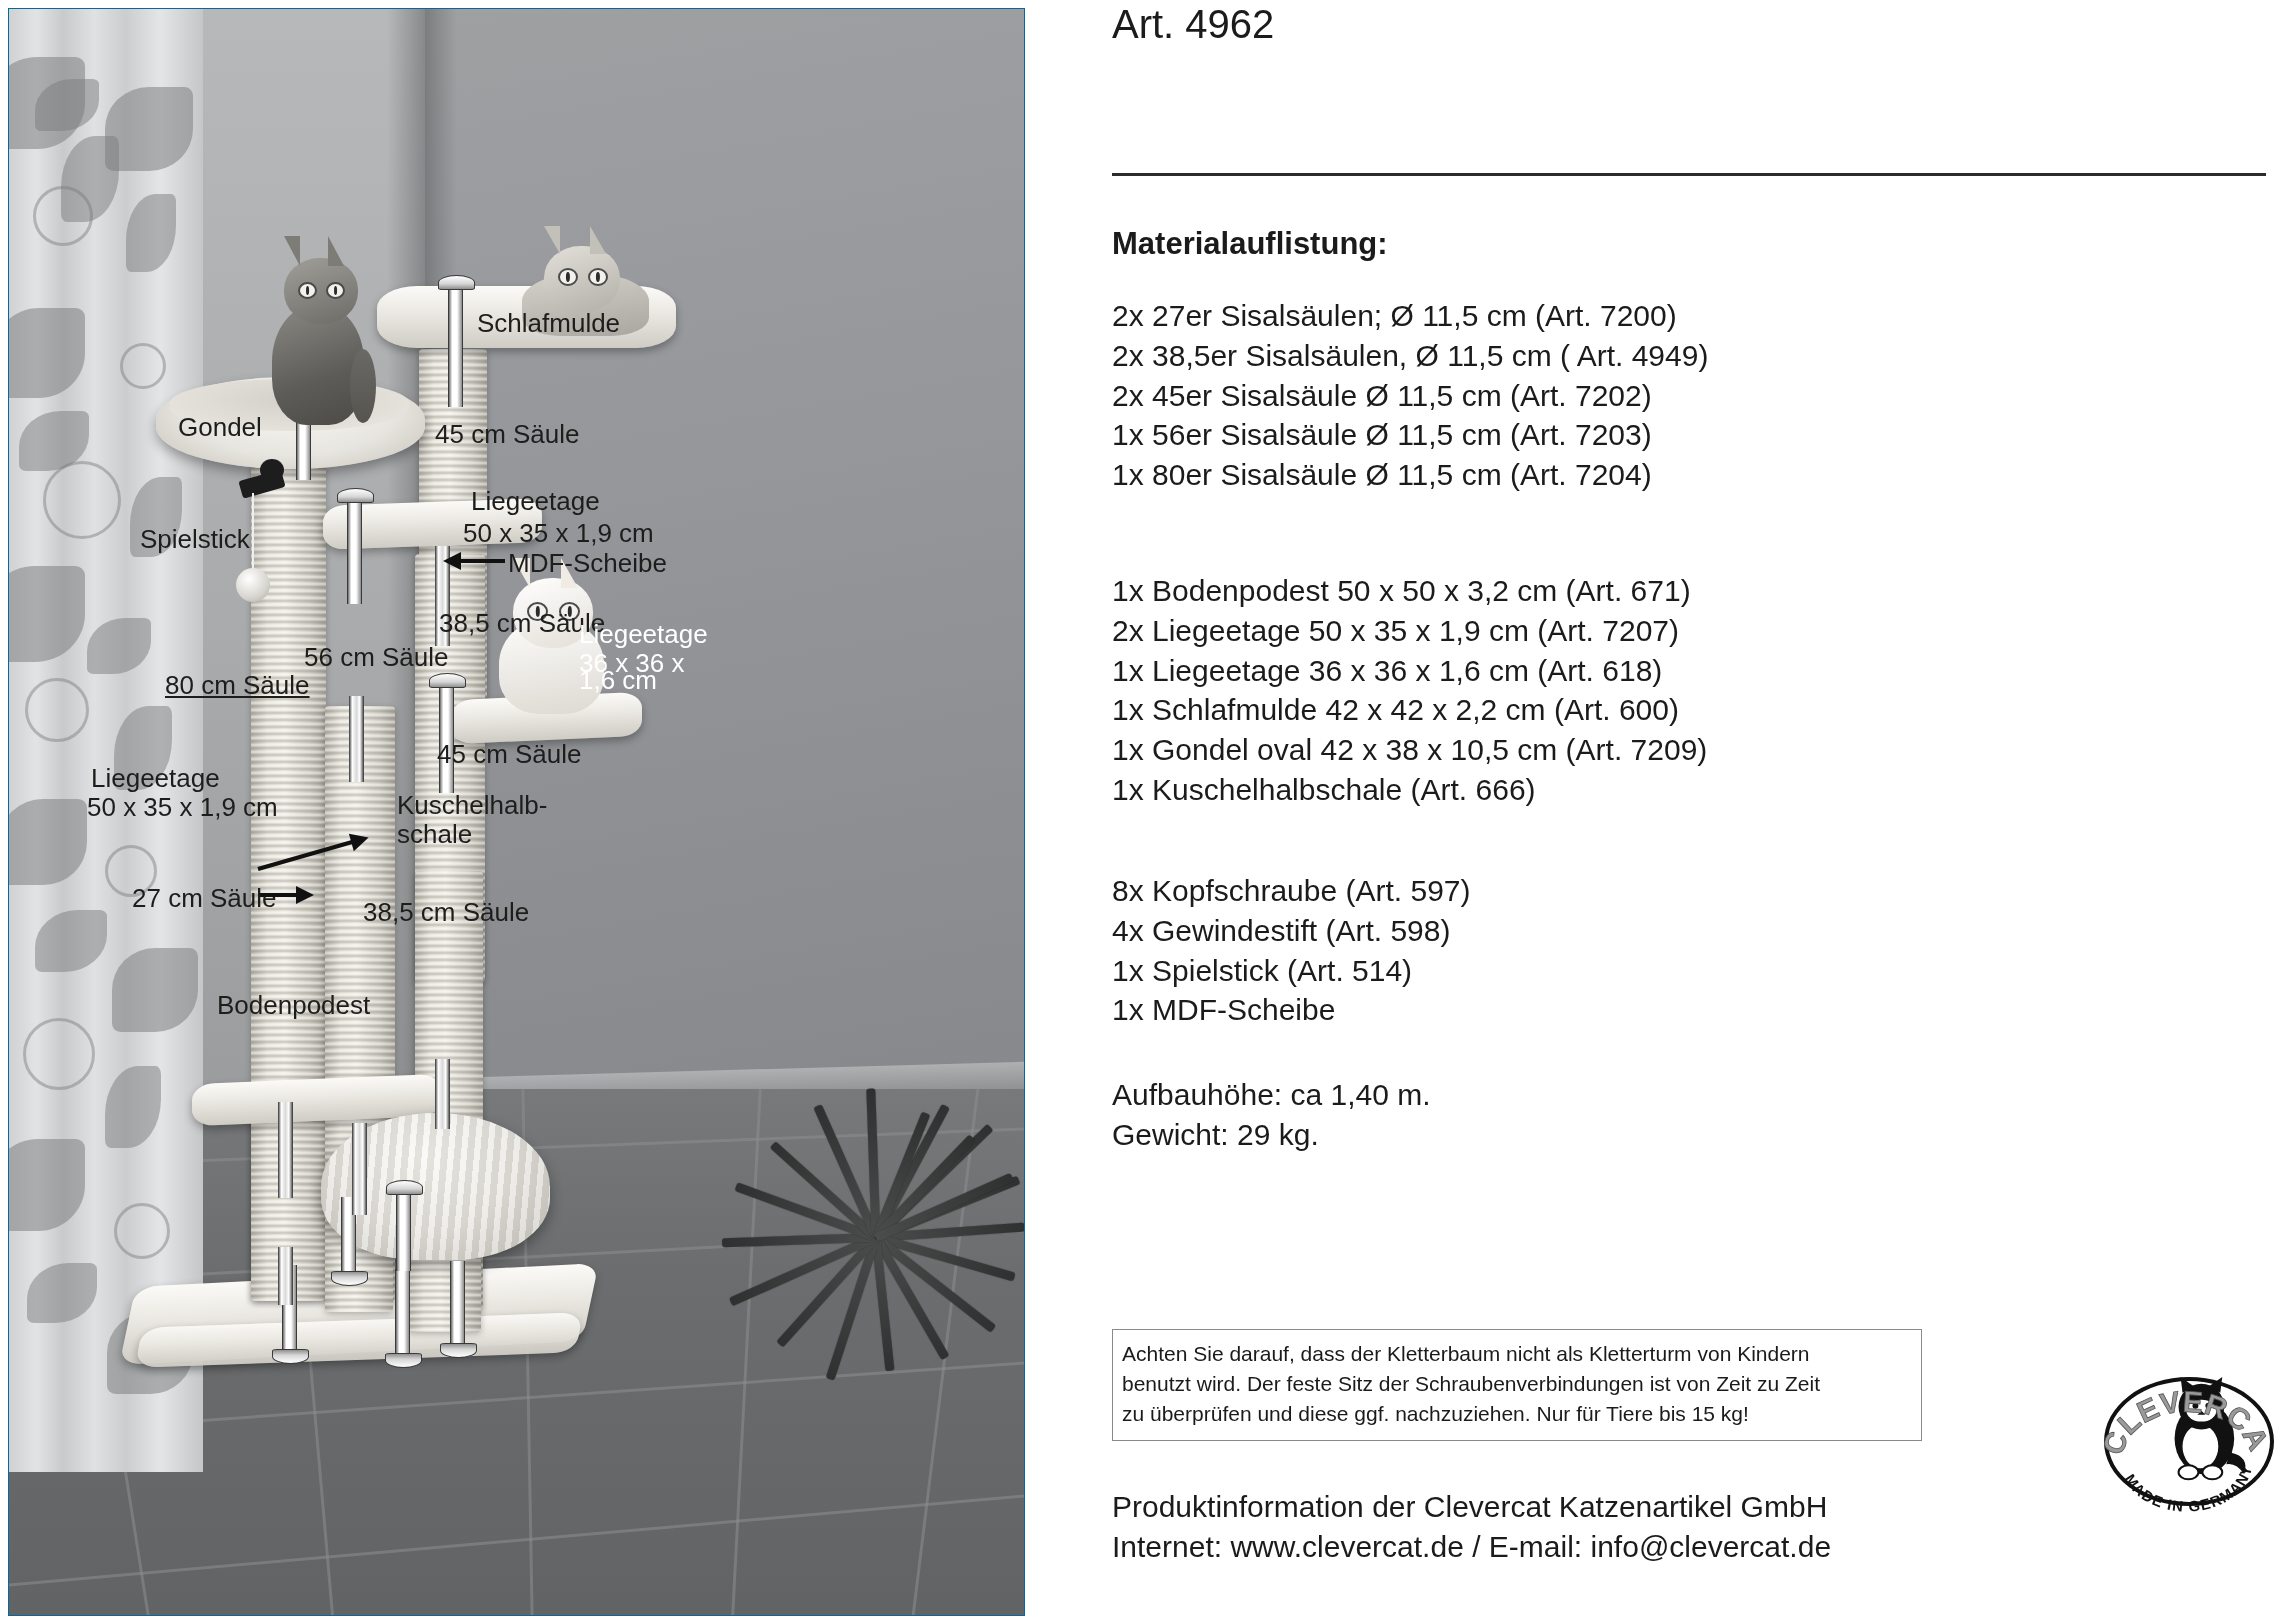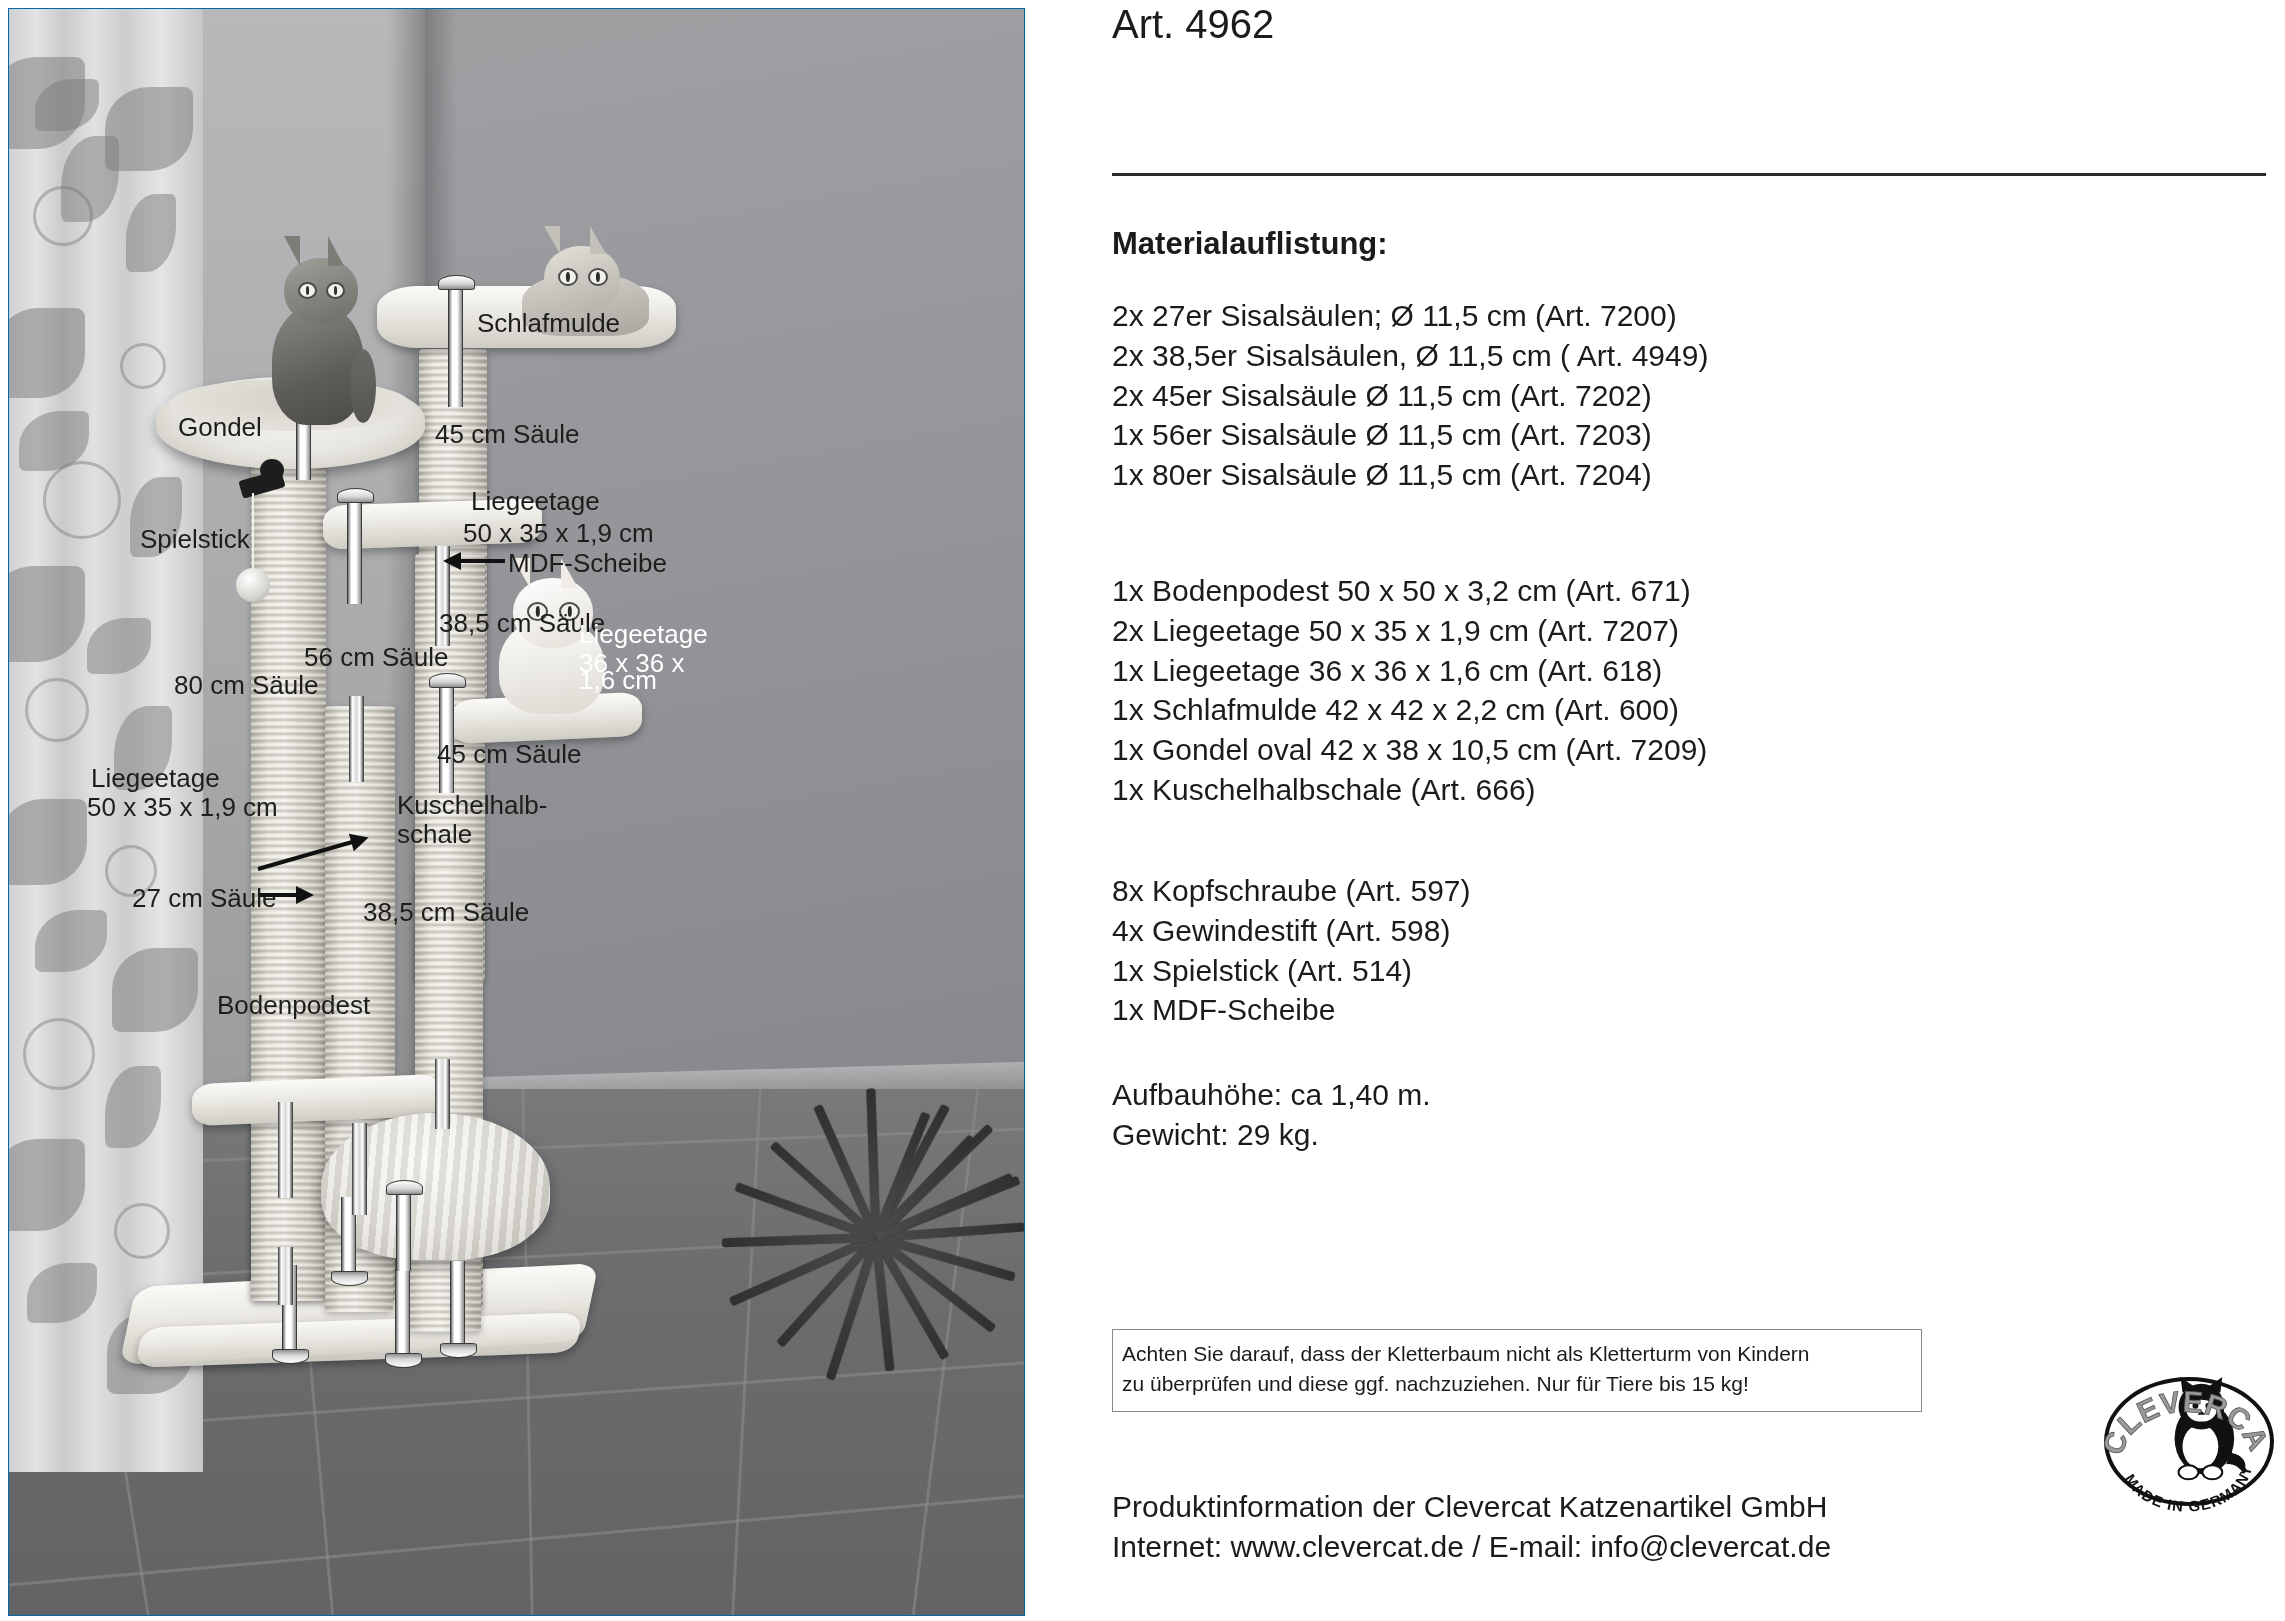--- a/index.html
+++ b/index.html
@@ -325,21 +325,21 @@
   <div class="lbl" style="left:131px;top:515px;">Spielstick</div>
 
   <div class="lbl" style="left:430px;top:599px;">38,5 cm Säule</div>
 
   <div class="lbl white" style="left:570px;top:610px;">Liegeetage</div>
   <div class="lbl white" style="left:570px;top:639px;">36 x 36 x</div>
   <div class="lbl white" style="left:570px;top:656px;">1,6 cm</div>
 
   <div class="lbl" style="left:295px;top:633px;">56 cm Säule</div>
 
-  <div class="lbl" style="left:165px;top:661px;">80 cm Säule</div>
+  <div class="lbl" style="left:156px;top:661px;text-decoration:underline;">80 cm Säule</div>
 
   <div class="lbl" style="left:428px;top:730px;">45 cm Säule</div>
 
   <div class="lbl" style="left:82px;top:754px;">Liegeetage</div>
   <div class="lbl" style="left:78px;top:783px;">50 x 35 x 1,9 cm</div>
 
   <div class="lbl" style="left:388px;top:781px;">Kuschelhalb-</div>
   <div class="lbl" style="left:388px;top:810px;">schale</div>
 
   <div class="lbl" style="left:123px;top:874px;">27 cm Säule</div>
@@ -387,20 +387,21 @@
     <div>1x MDF-Scheibe</div>
   </div>
 
   <div class="listblock" style="top:1075px;">
     <div>Aufbauhöhe: ca 1,40 m.</div>
     <div>Gewicht: 29 kg.</div>
   </div>
 
   <div class="warnbox">
     <div>Achten Sie darauf, dass der Kletterbaum nicht als Kletterturm von Kindern</div>
+    <div>benutzt wird. Der feste Sitz der Schraubenverbindungen ist von Zeit zu Zeit</div>
     <div>zu überprüfen und diese ggf. nachzuziehen. Nur für Tiere bis 15 kg!</div>
   </div>
 
   <div class="footer">
     <div>Produktinformation der Clevercat Katzenartikel GmbH</div>
     <div>Internet: www.clevercat.de / E-mail: info@clevercat.de</div>
   </div>
 </div>
 
 <div id="logo">

